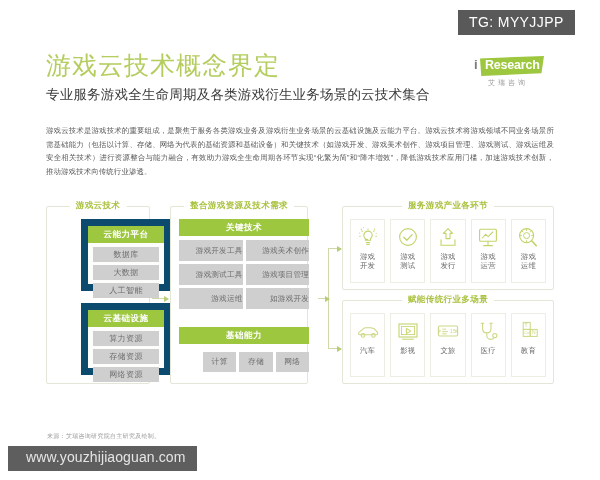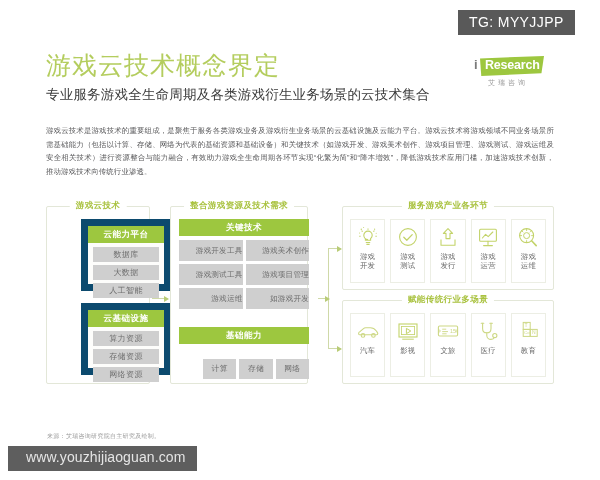--- a/index.html
+++ b/index.html
@@ -100,21 +100,21 @@
   .block-hd{
     background:#9dc73f;color:#ffffff;font-size:8.5px;font-weight:bold;
     text-align:center;height:17px;line-height:17px;letter-spacing:.5px;
   }
   .grid2{display:flex;flex-wrap:wrap;gap:3px;margin-top:4px;}
   .cell2{
     width:calc(50% - 1.5px);background:#cfcfcf;color:#6d6d6d;
     font-size:7.6px;text-align:right;height:21px;line-height:21px;
     letter-spacing:.2px;box-sizing:border-box;
   }
-  .grid3{display:flex;gap:3px;margin-top:15px;padding-left:24px;}
+  .grid3{display:flex;gap:3px;margin-top:8px;padding-left:24px;}
   .cell3{
     flex:1;background:#cfcfcf;color:#6d6d6d;font-size:7.8px;
     text-align:center;height:20px;line-height:20px;letter-spacing:.3px;
   }
   
   .p-r1{left:296px;top:4px;width:212px;height:84px;}
   .p-r2{left:296px;top:98px;width:212px;height:84px;}
   .cards{
     display:flex;gap:5px;padding:12px 7px 6px 7px;box-sizing:border-box;
     height:100%;

